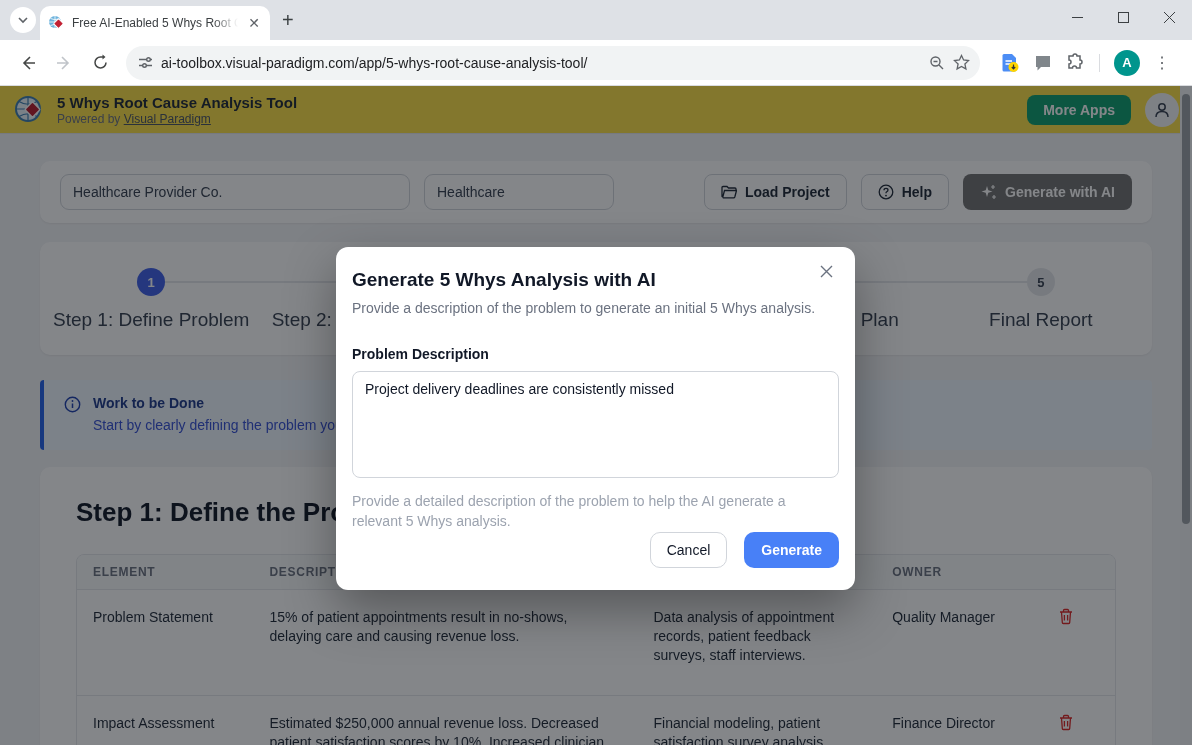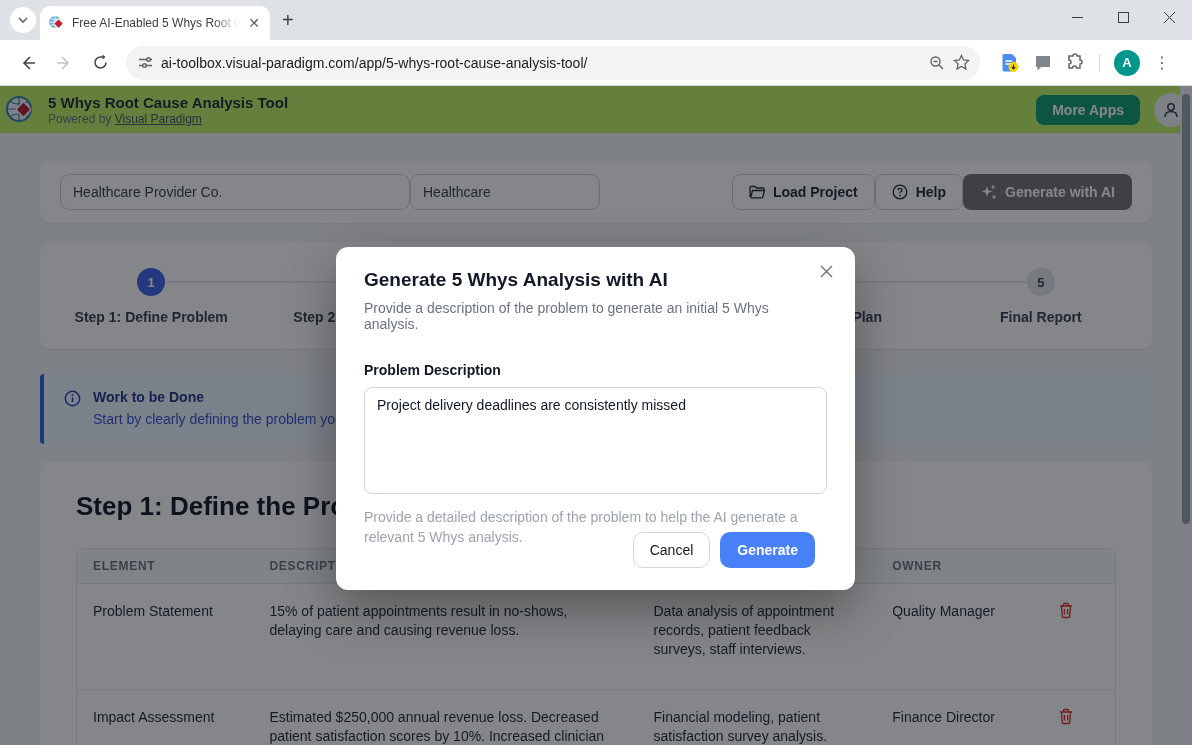--- a/index.html
+++ b/index.html
@@ -29,51 +29,51 @@
   .omni-ic { color:#5f6368; display:flex; align-items:center; }
   .ext-area { display:flex; align-items:center; gap:14px; padding:0 10px; }
   .divider-v { width:1px; height:18px; background:#dadce0; }
   .avatar-chip { width:26px; height:26px; border-radius:50%; background:#00958d; color:#fff; font-size:13px;
     display:flex; align-items:center; justify-content:center; font-weight:bold; }
   .kebab { color:#5f6368; font-size:16px; letter-spacing:0; }
 
   
   .page { position:relative; height:659px; background:#f3f4f6; overflow:hidden; }
 
-  .appheader { height:48px; background:#bef264; border-bottom:1px solid #e5e7eb; display:flex; align-items:center; padding:0 4px; }
+  .appheader { height:48px; background:#fde047; border-bottom:1px solid #e5e7eb; display:flex; align-items:center; padding:0 13px; }
   .app-title { font-size:15px; font-weight:bold; color:#1f2937; line-height:1.2; }
   .app-sub { font-size:12px; color:#6b7280; }
   .app-sub a { color:#4b5563; }
   .header-right { margin-left:auto; display:flex; align-items:center; gap:14px; }
   .more-apps { background:#0e9f6e; color:#fff; font-size:14px; font-weight:bold; border:none;
     padding:7px 16px; border-radius:8px; }
   .user-btn { width:34px; height:34px; border-radius:50%; background:#f3f4f6; display:flex; align-items:center; justify-content:center; color:#374151; }
 
   .content { padding:27px 40px 0 40px; }
   .card { background:#fff; border-radius:10px; box-shadow:0 1px 2px rgba(0,0,0,.06); }
 
-  .proj-bar { display:flex; align-items:center; padding:13px 20px; }
+  .proj-bar { display:flex; align-items:center; gap:14px; padding:13px 20px; }
   .proj-input { height:36px; border:1px solid #d1d5db; border-radius:9px; font-size:14px; color:#374151;
     padding:0 12px; font-family:inherit; }
   .inp-name { width:350px; }
   .inp-industry { width:190px; }
   .btn { height:36px; border-radius:8px; font-size:14px; font-weight:bold; display:inline-flex; align-items:center;
     gap:8px; padding:0 16px; border:1px solid transparent; font-family:inherit; }
   .btn-blue { background:#4f6cf5; color:#fff; }
   .btn-white { background:#fff; color:#1f2937; border-color:#d1d5db; }
   .btn-purple { background:#737373; color:#fff; margin-left:auto; }
   .proj-bar .spacer { flex:1; }
 
   .stepper { margin-top:19px; padding:26px 0 24px 0; position:relative; display:flex; }
   .step-line { position:absolute; top:39px; left:11%; right:11%; height:2px; background:#e5e7eb; }
   .step { flex:1; display:flex; flex-direction:column; align-items:center; gap:13px; position:relative; z-index:1; }
   .step-dot { width:28px; height:28px; border-radius:50%; background:#e5e7eb; color:#374151; font-size:13px;
     display:flex; align-items:center; justify-content:center; font-weight:bold; }
   .step.active .step-dot { background:#4061e8; color:#fff; }
-  .step-label { font-size:14px; color:#374151; white-space:nowrap;font-weight:bold; }
+  .step-label { font-size:19px; color:#374151; white-space:nowrap; }
 
   .banner { margin-top:25px; background:#eff6ff; border-left:4px solid #2563eb; border-radius:4px;
     padding:15px 20px 17px 20px; display:flex; gap:12px; }
   .banner-title { font-size:14px; font-weight:bold; color:#1e3a8a; margin-bottom:6px; }
   .banner-body { font-size:14px; color:#3651d4; white-space:nowrap; overflow:hidden; }
 
   .main-card { margin-top:17px; padding:30px 36px 36px 36px; height:400px; }
   .main-heading { font-size:26px; font-weight:bold; color:#111827; margin-bottom:26px; }
   .tablewrap { border:1px solid #e5e7eb; border-radius:8px; overflow:hidden; }
   table { width:100%; border-collapse:collapse; }
@@ -83,29 +83,29 @@
   tbody tr + tr td { border-top:1px solid #e5e7eb; }
   .trash-btn { color:#dc2626; background:none; border:none; display:flex; }
 
   .page-scrollbar { position:absolute; top:0; right:0; width:12px; height:100%; background:#f1f3f4; }
   .page-scroll-thumb { position:absolute; top:8px; left:2px; width:8px; height:430px; background:#9aa0a6; border-radius:4px; }
 
   .overlay { position:absolute; inset:0; background:rgba(10,13,20,0.5); z-index:10; }
 
   
   .modal { position:absolute; left:336px; top:161px; width:519px; height:343px; background:#fff; border-radius:12px;
-    box-shadow:0 20px 50px rgba(0,0,0,.35); z-index:20; padding:22px 28px; }
+    box-shadow:0 20px 50px rgba(0,0,0,.35); z-index:20; padding:22px 16px; }
   .modal-title { font-size:19px; font-weight:bold; color:#111827; }
   .modal-close { position:absolute; right:18px; top:14px; background:none; border:none; color:#6b7280; font-size:17px; padding:4px; }
   .modal-sub { font-size:14px; color:#6b7280; margin-top:9px; }
   .field-label { font-size:14px; font-weight:bold; color:#111827; margin-top:30px; margin-bottom:9px; }
   .modal textarea { width:100%; height:107px; border:1px solid #d1d5db; border-radius:8px; resize:none;
     font-family:inherit; font-size:14px; color:#111827; padding:9px 12px; outline:none; }
   .helper { font-size:14px; color:#9ca3af; margin-top:9px; max-width:450px; line-height:1.45; }
-  .modal-actions { position:absolute; right:40px; bottom:22px; display:flex; gap:10px; }
+  .modal-actions { position:absolute; right:16px; bottom:22px; display:flex; gap:17px; }
   .btn-cancel { background:#fff; border:1px solid #d1d5db; color:#111827; font-weight:normal; border-radius:10px; }
   .btn-generate { background:#4880f7; color:#fff; border-radius:10px; }
 
   svg { display:block; }
 </style>
 </head>
 <body>
 
 <div class="screen">
 

